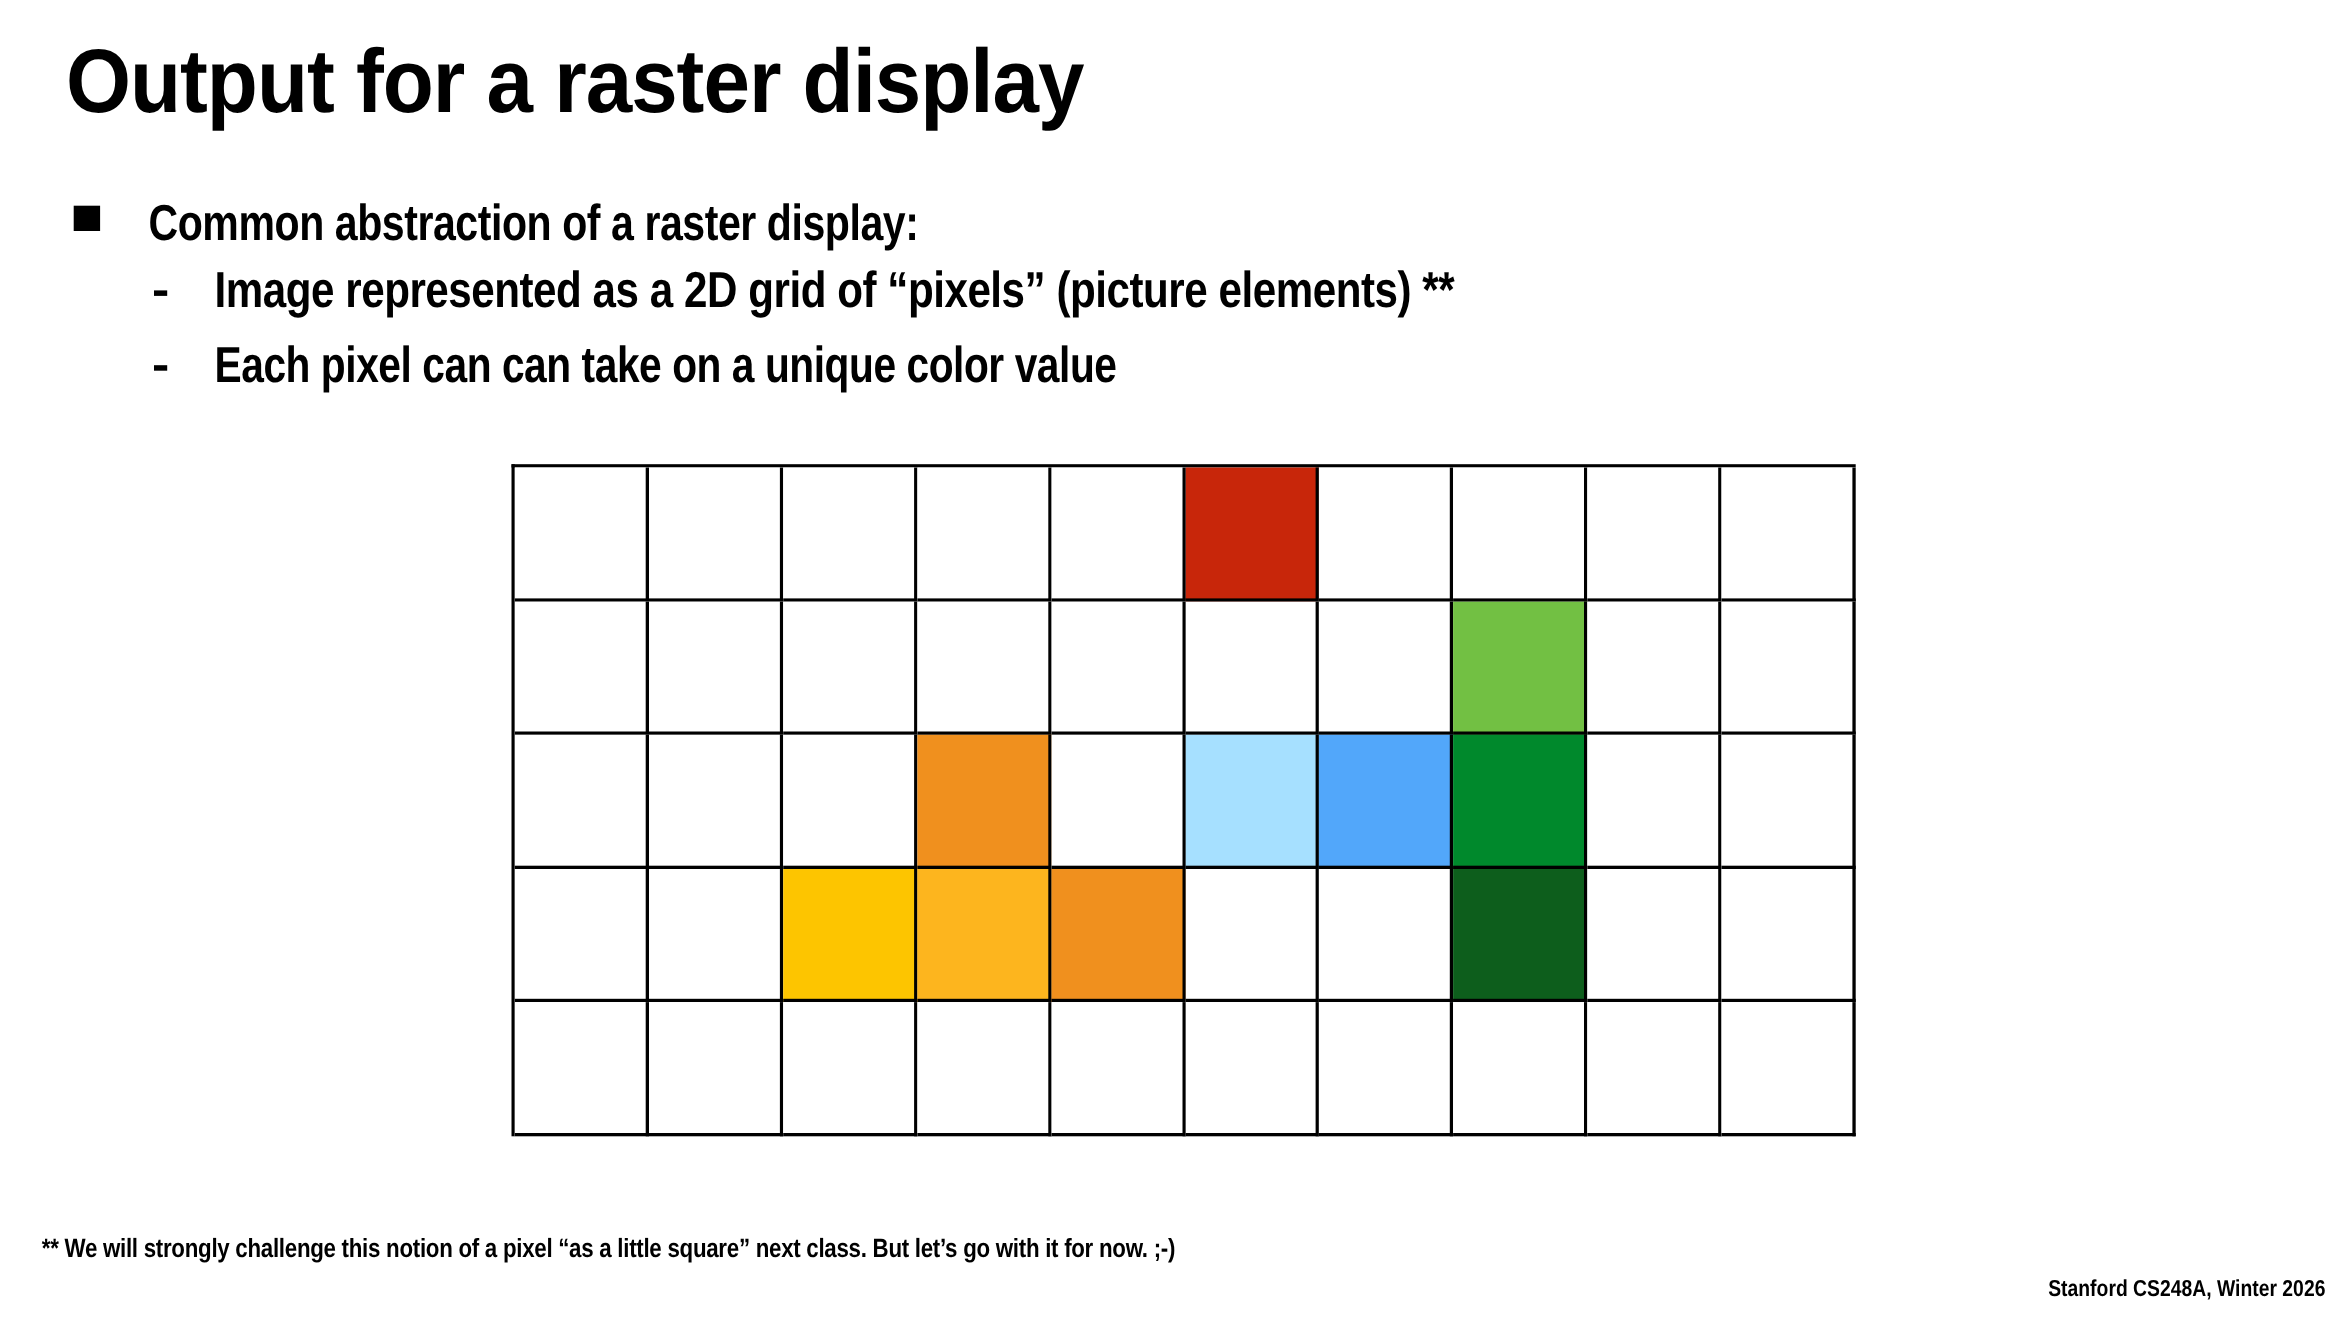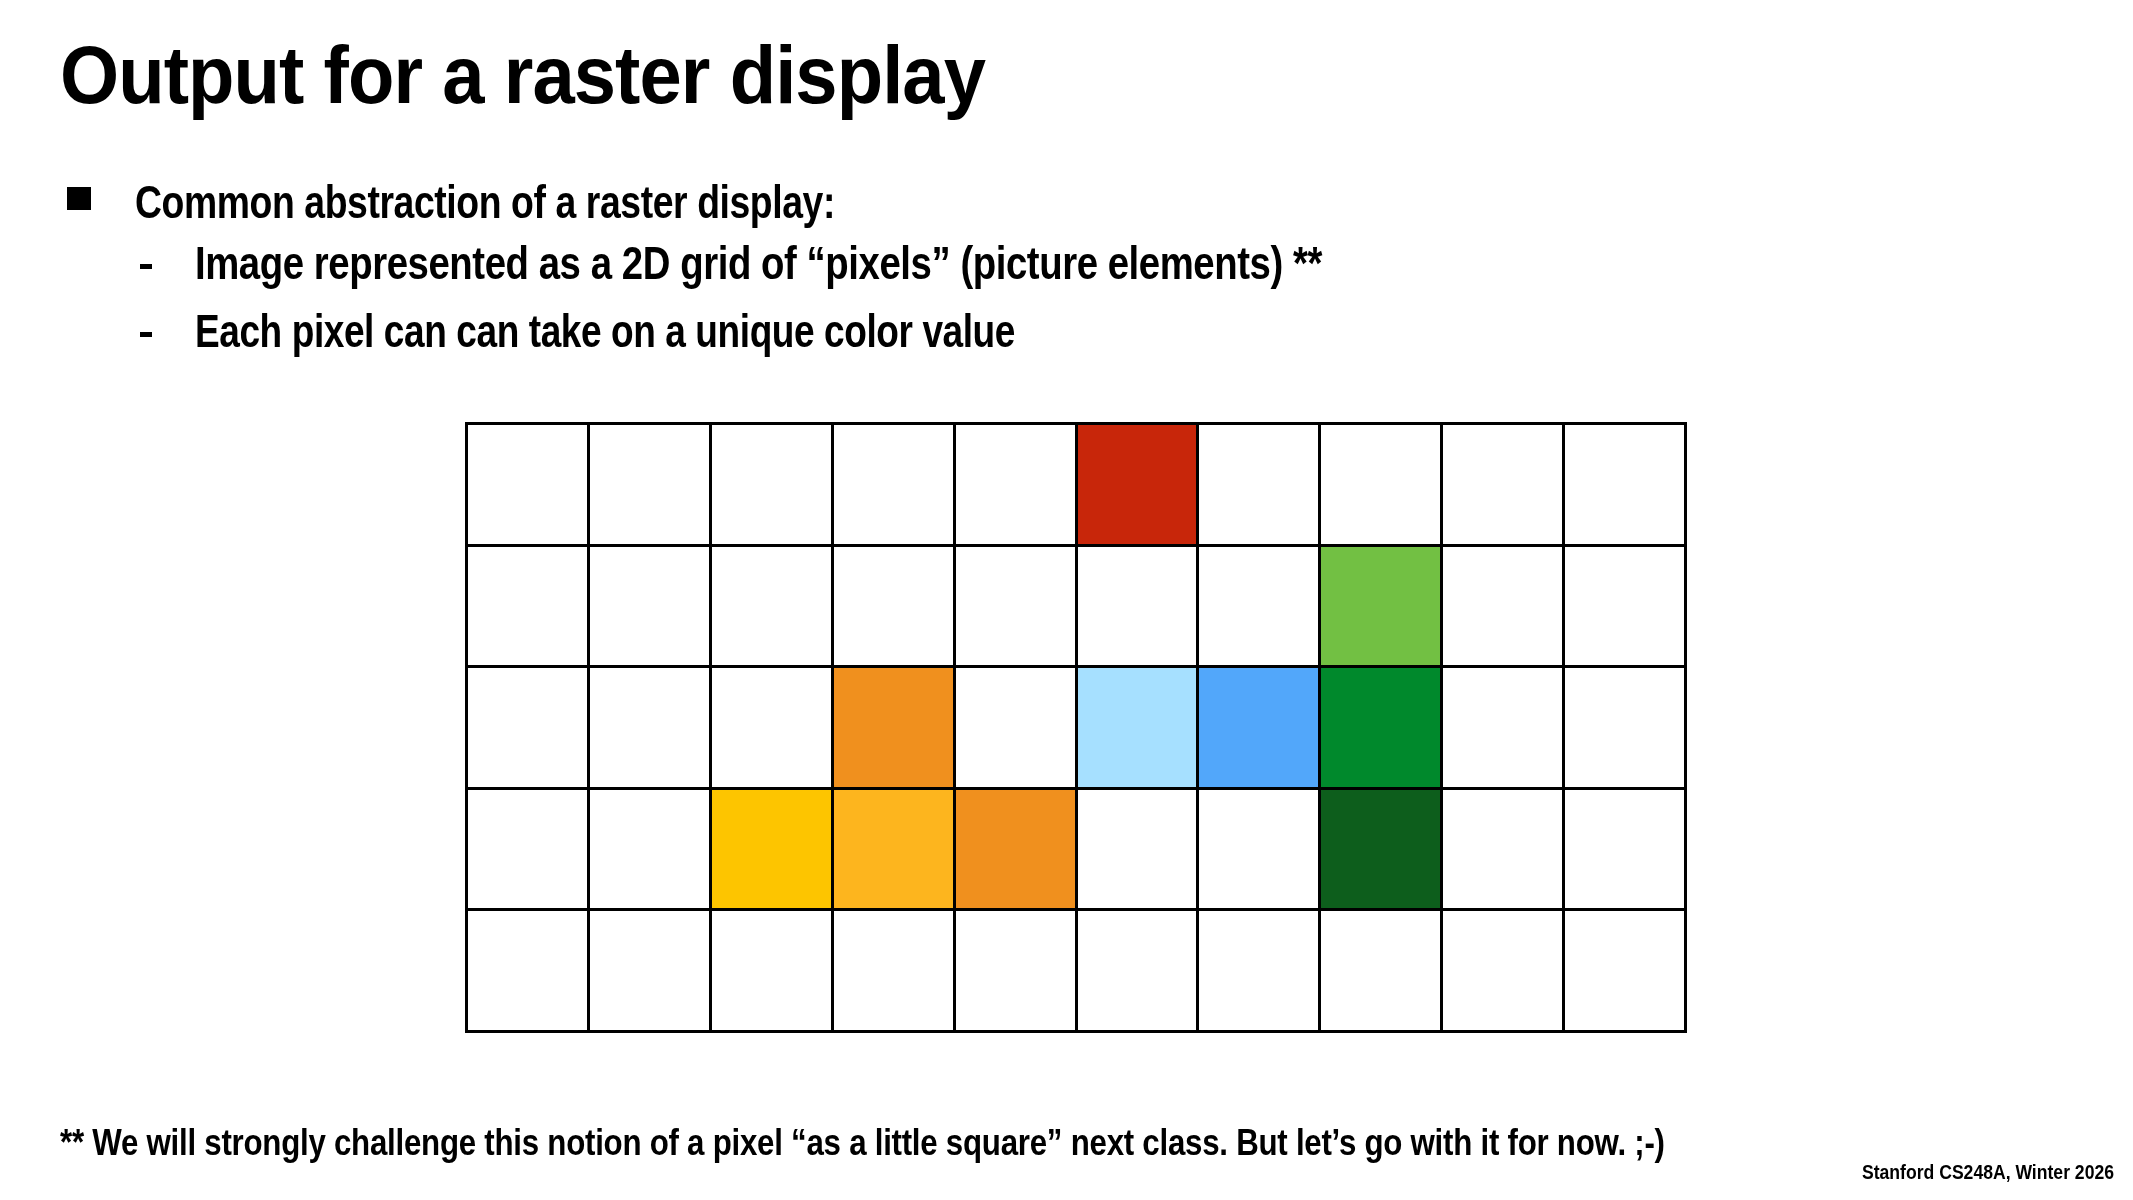--- a/index.html
+++ b/index.html
@@ -65,23 +65,23 @@
     border-left: 3px solid #000;
     box-sizing: border-box;
   }
   .cell {
     border-right: 3px solid #000;
     border-bottom: 3px solid #000;
     background: #ffffff;
   }
 
   #footnote {
-    left: 60px;
+    left: 38px;
     top: 1124px;
-    font-size: 37px;
+    font-size: 24px;
     line-height: 1;
     letter-spacing: -0.3px;
   }
   #credit {
     left: 1862px;
     top: 1161px;
     font-size: 21px;
     line-height: 1;
   }
 </style>

